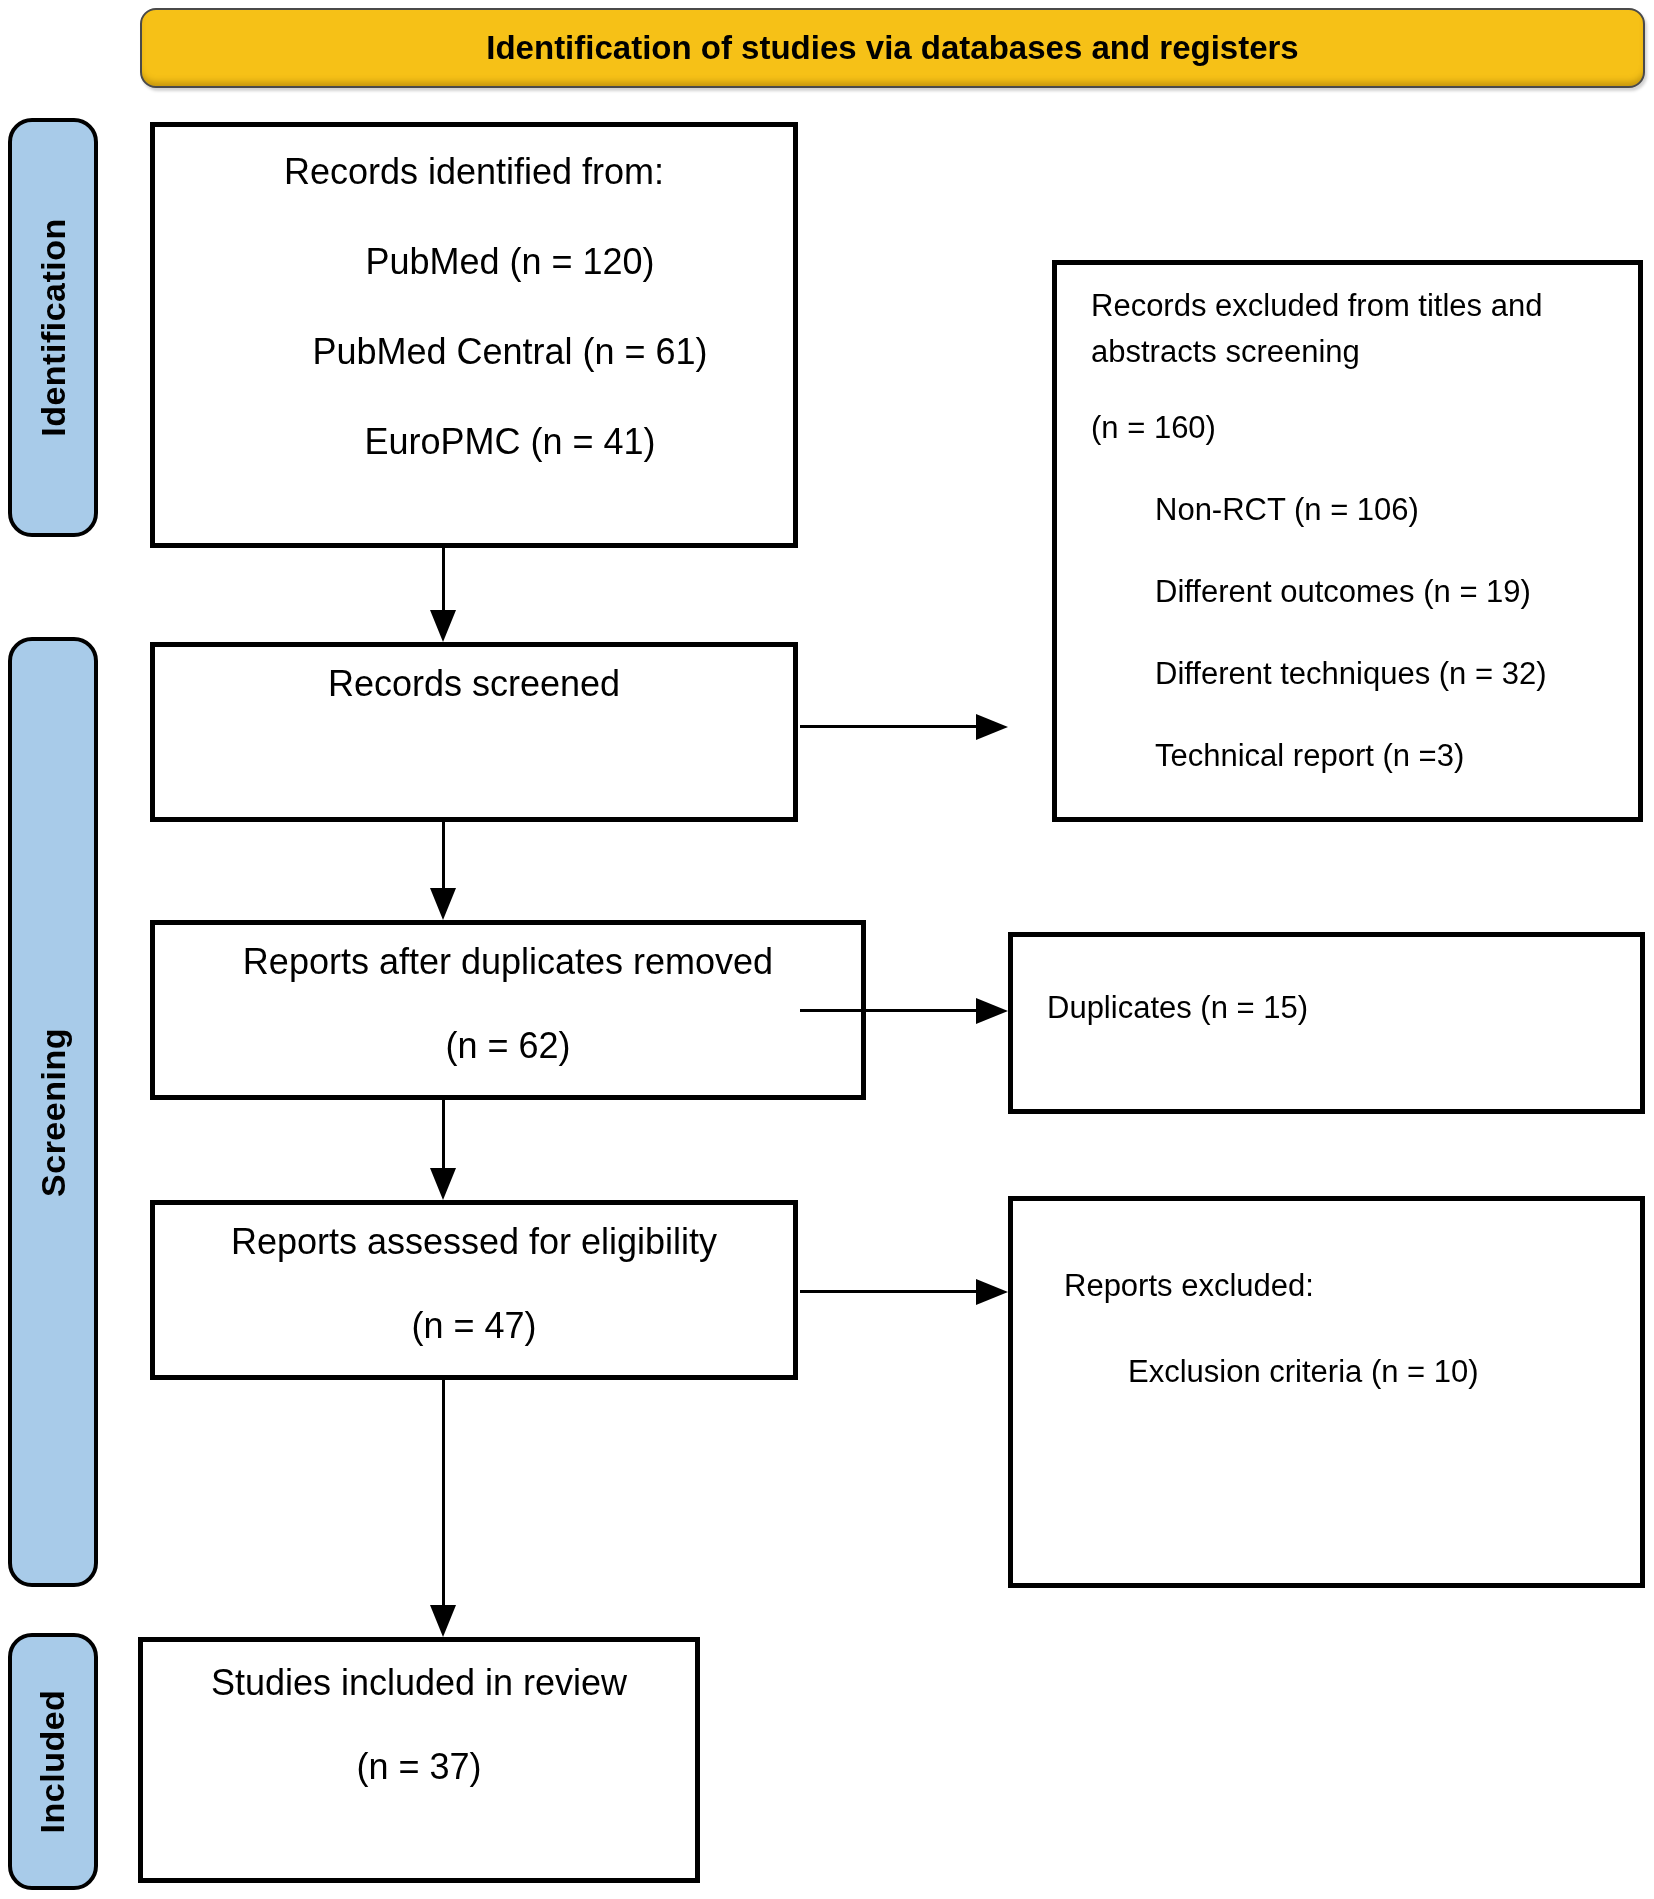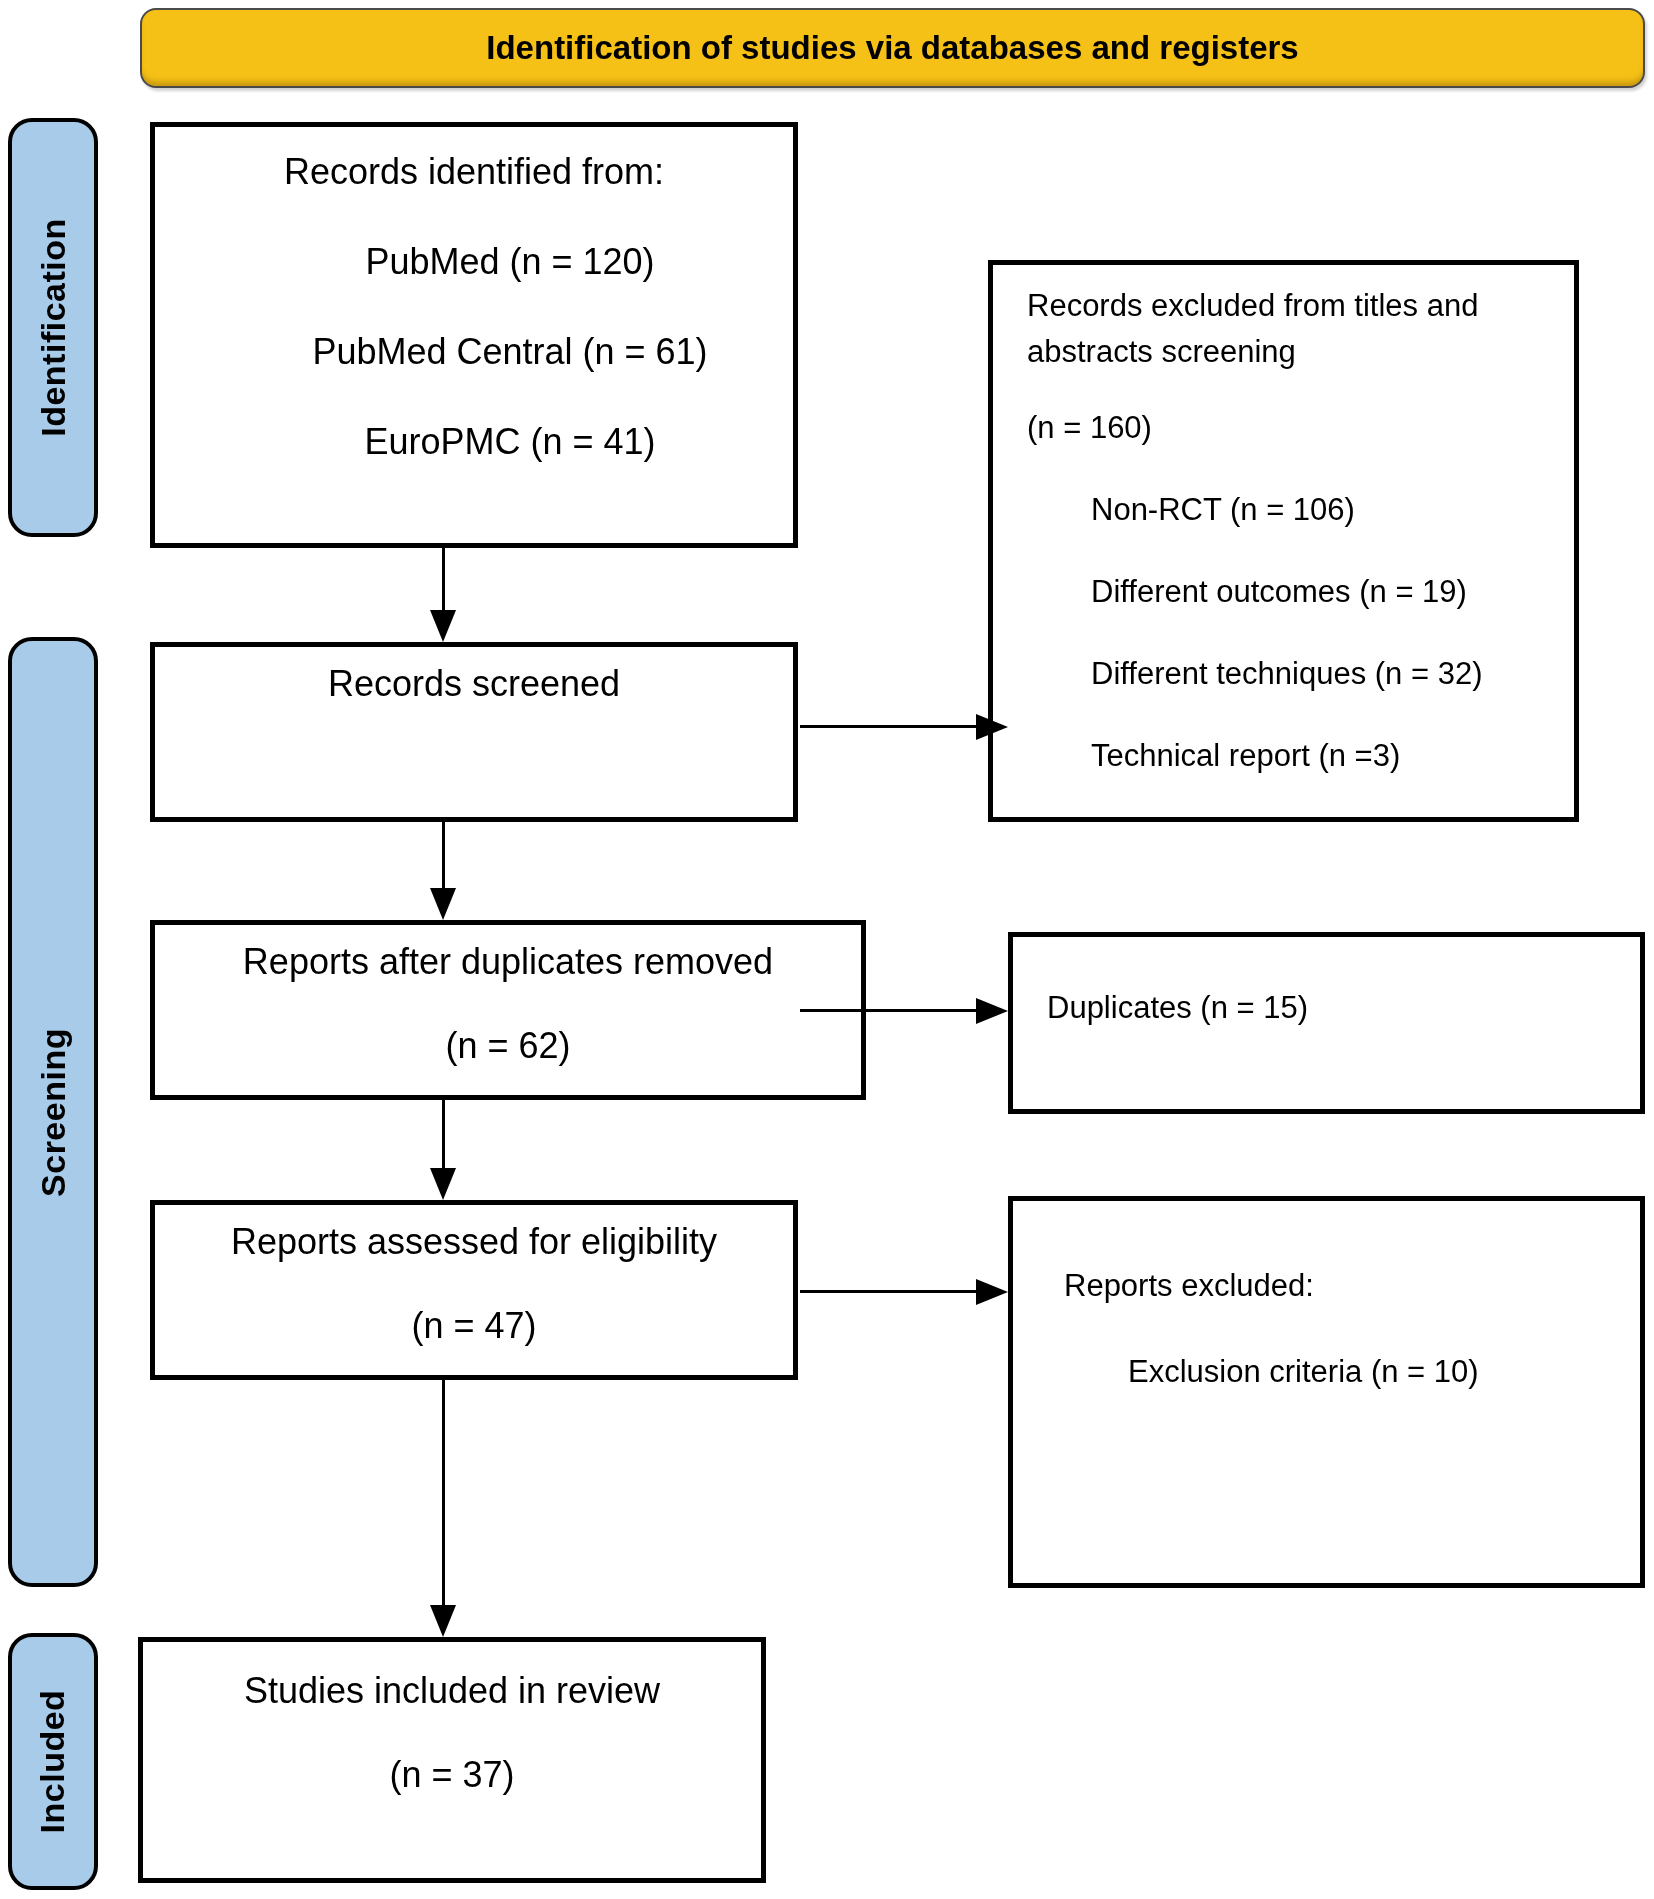--- a/index.html
+++ b/index.html
@@ -96,26 +96,26 @@
   <div class="fbox pad-two" style="left:150px;top:920px;width:716px;height:180px;">
     <div>Reports after duplicates removed</div>
     <div class="line2">(n = 62)</div>
   </div>
 
   <div class="fbox pad-two" style="left:150px;top:1200px;width:648px;height:180px;">
     <div>Reports assessed for eligibility</div>
     <div class="line2">(n = 47)</div>
   </div>
 
-  <div class="fbox" style="left:138px;top:1637px;width:628px;height:246px;padding:30px 36px;">
+  <div class="fbox" style="left:138px;top:1637px;width:562px;height:246px;padding:22px 36px;">
     <div>Studies included in review</div>
     <div class="line2">(n = 37)</div>
   </div>
 
-  <div class="rbox" style="left:988px;top:260px;width:591px;height:562px;padding:18px 34px;">
+  <div class="rbox" style="left:1052px;top:260px;width:591px;height:562px;padding:18px 34px;">
     <div>Records excluded from titles and abstracts screening</div>
     <div class="rbox-count">(n = 160)</div>
     <div class="rbox-item">Non-RCT (n = 106)</div>
     <div class="rbox-item">Different outcomes (n = 19)</div>
     <div class="rbox-item">Different techniques (n = 32)</div>
     <div class="rbox-item">Technical report (n =3)</div>
   </div>
 
   <div class="rbox" style="left:1008px;top:932px;width:637px;height:182px;padding:48px 34px;">
     <div>Duplicates (n = 15)</div>

